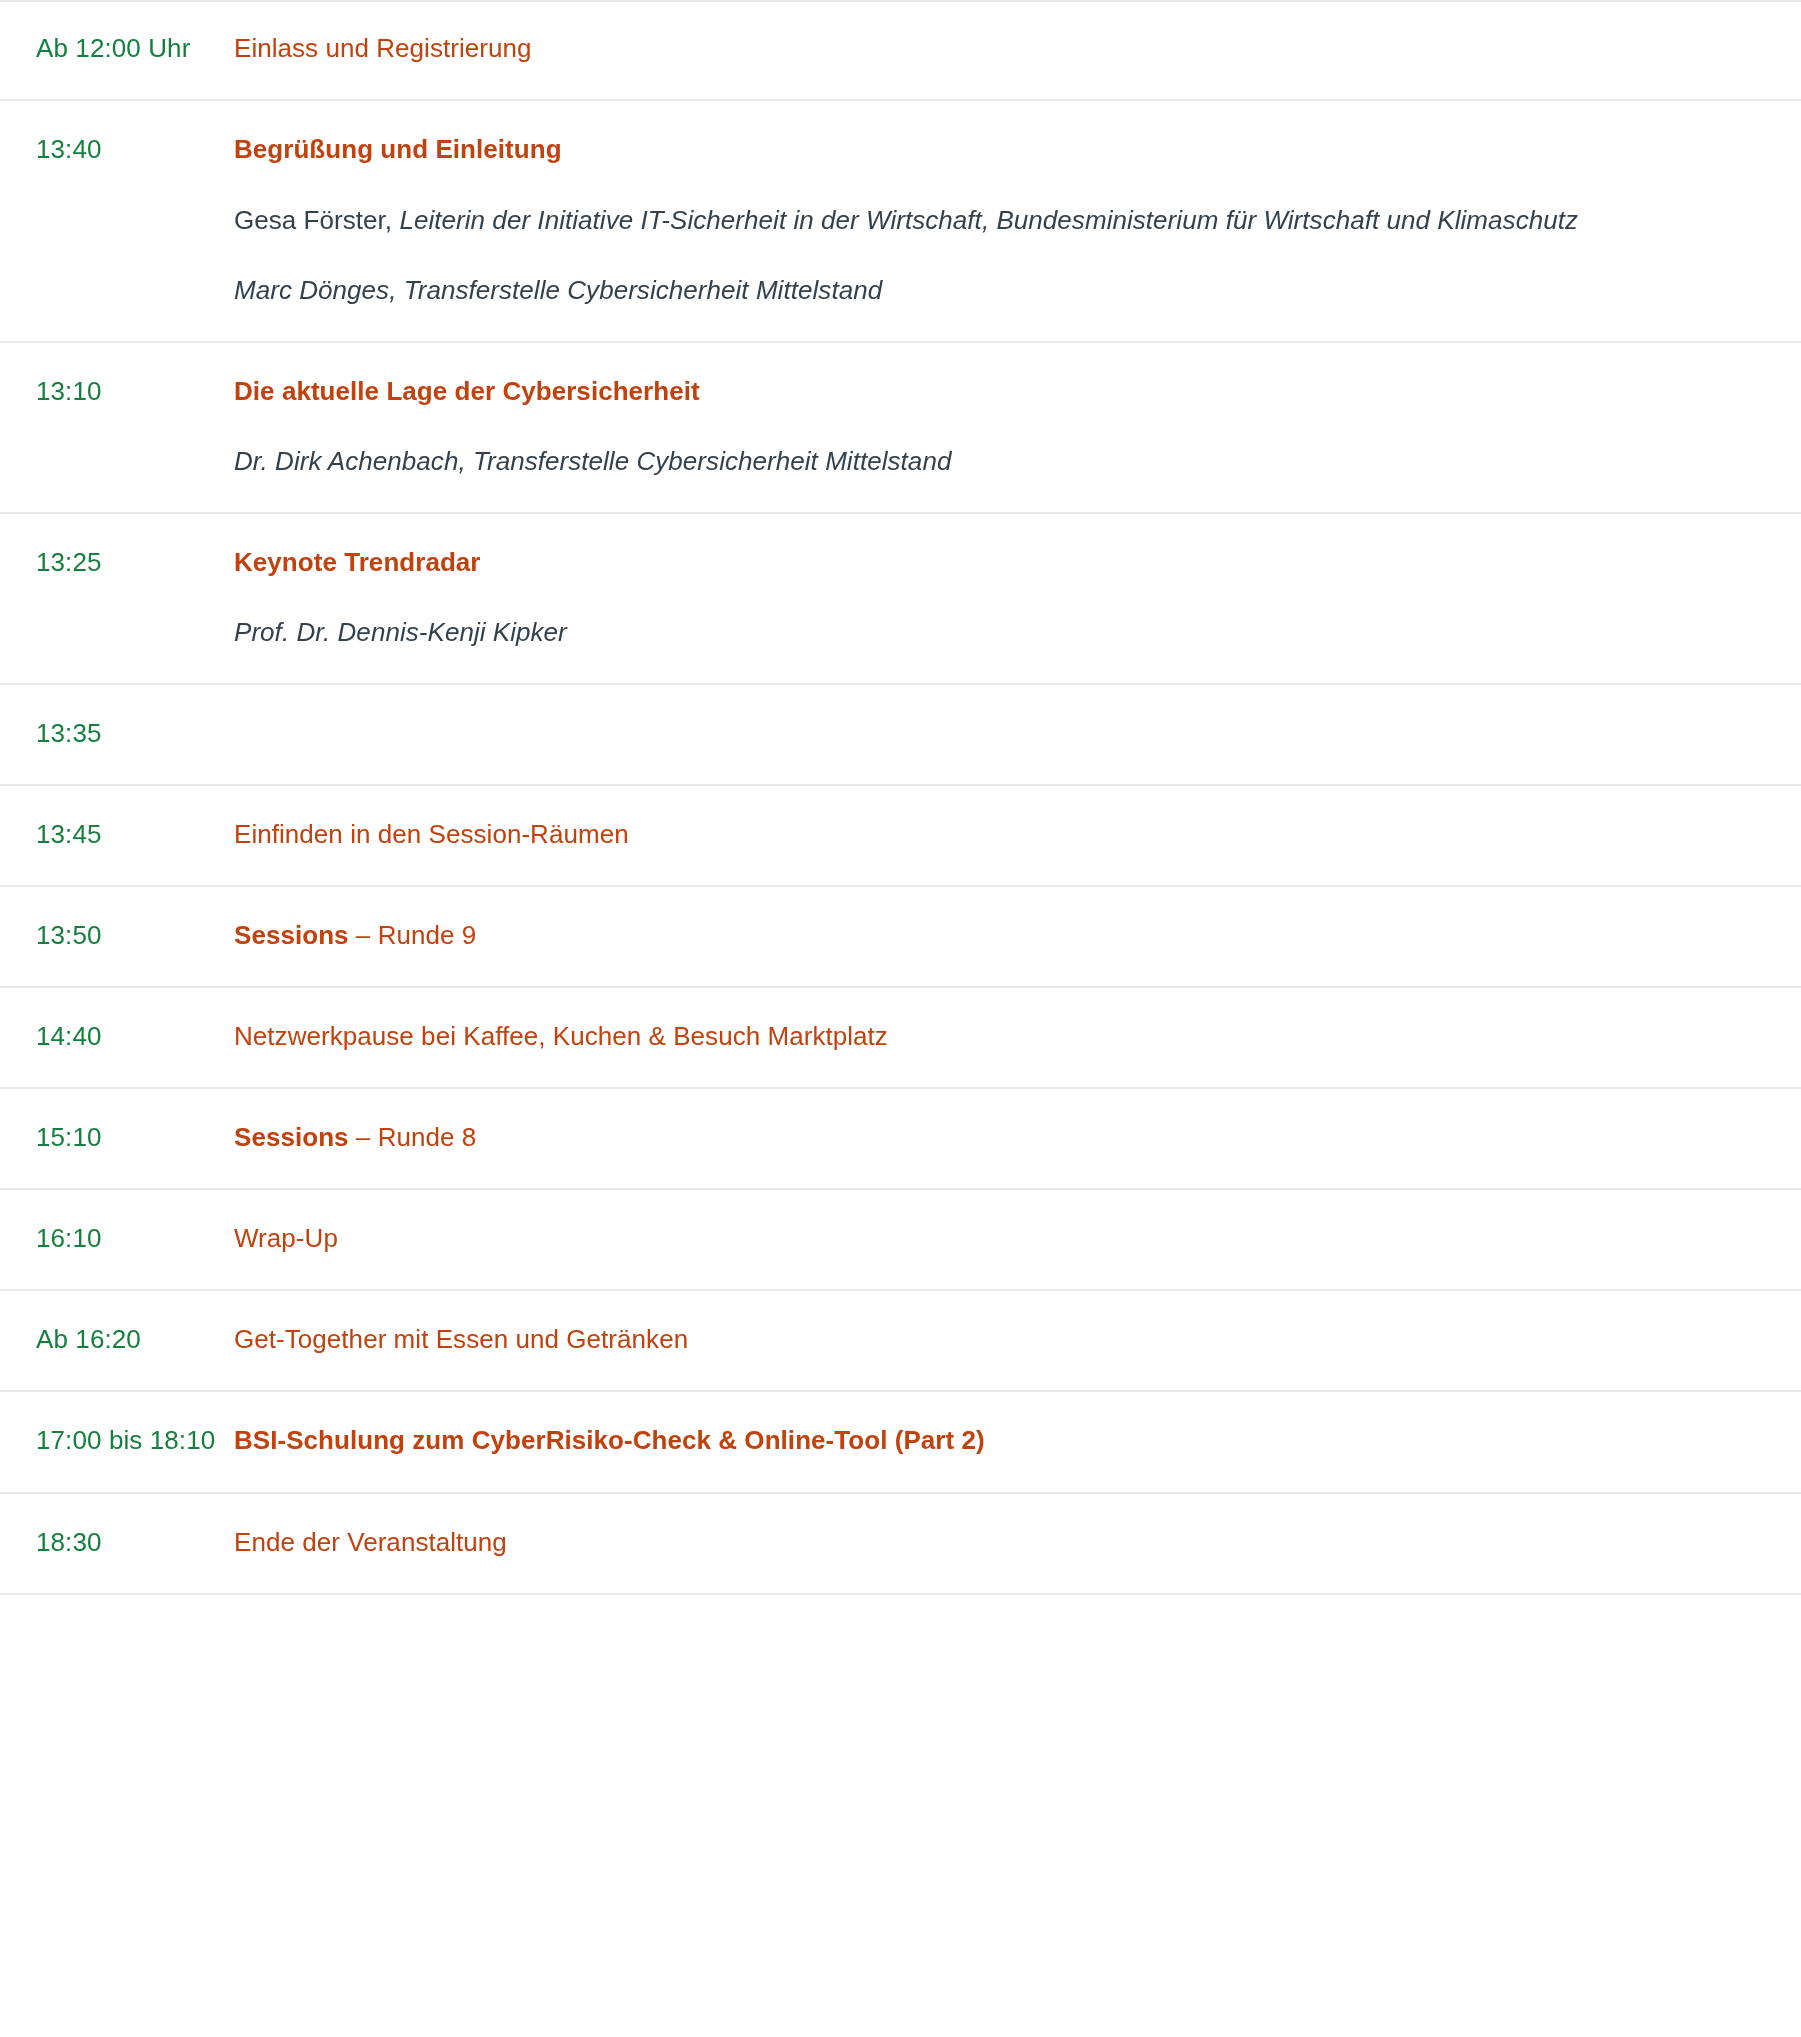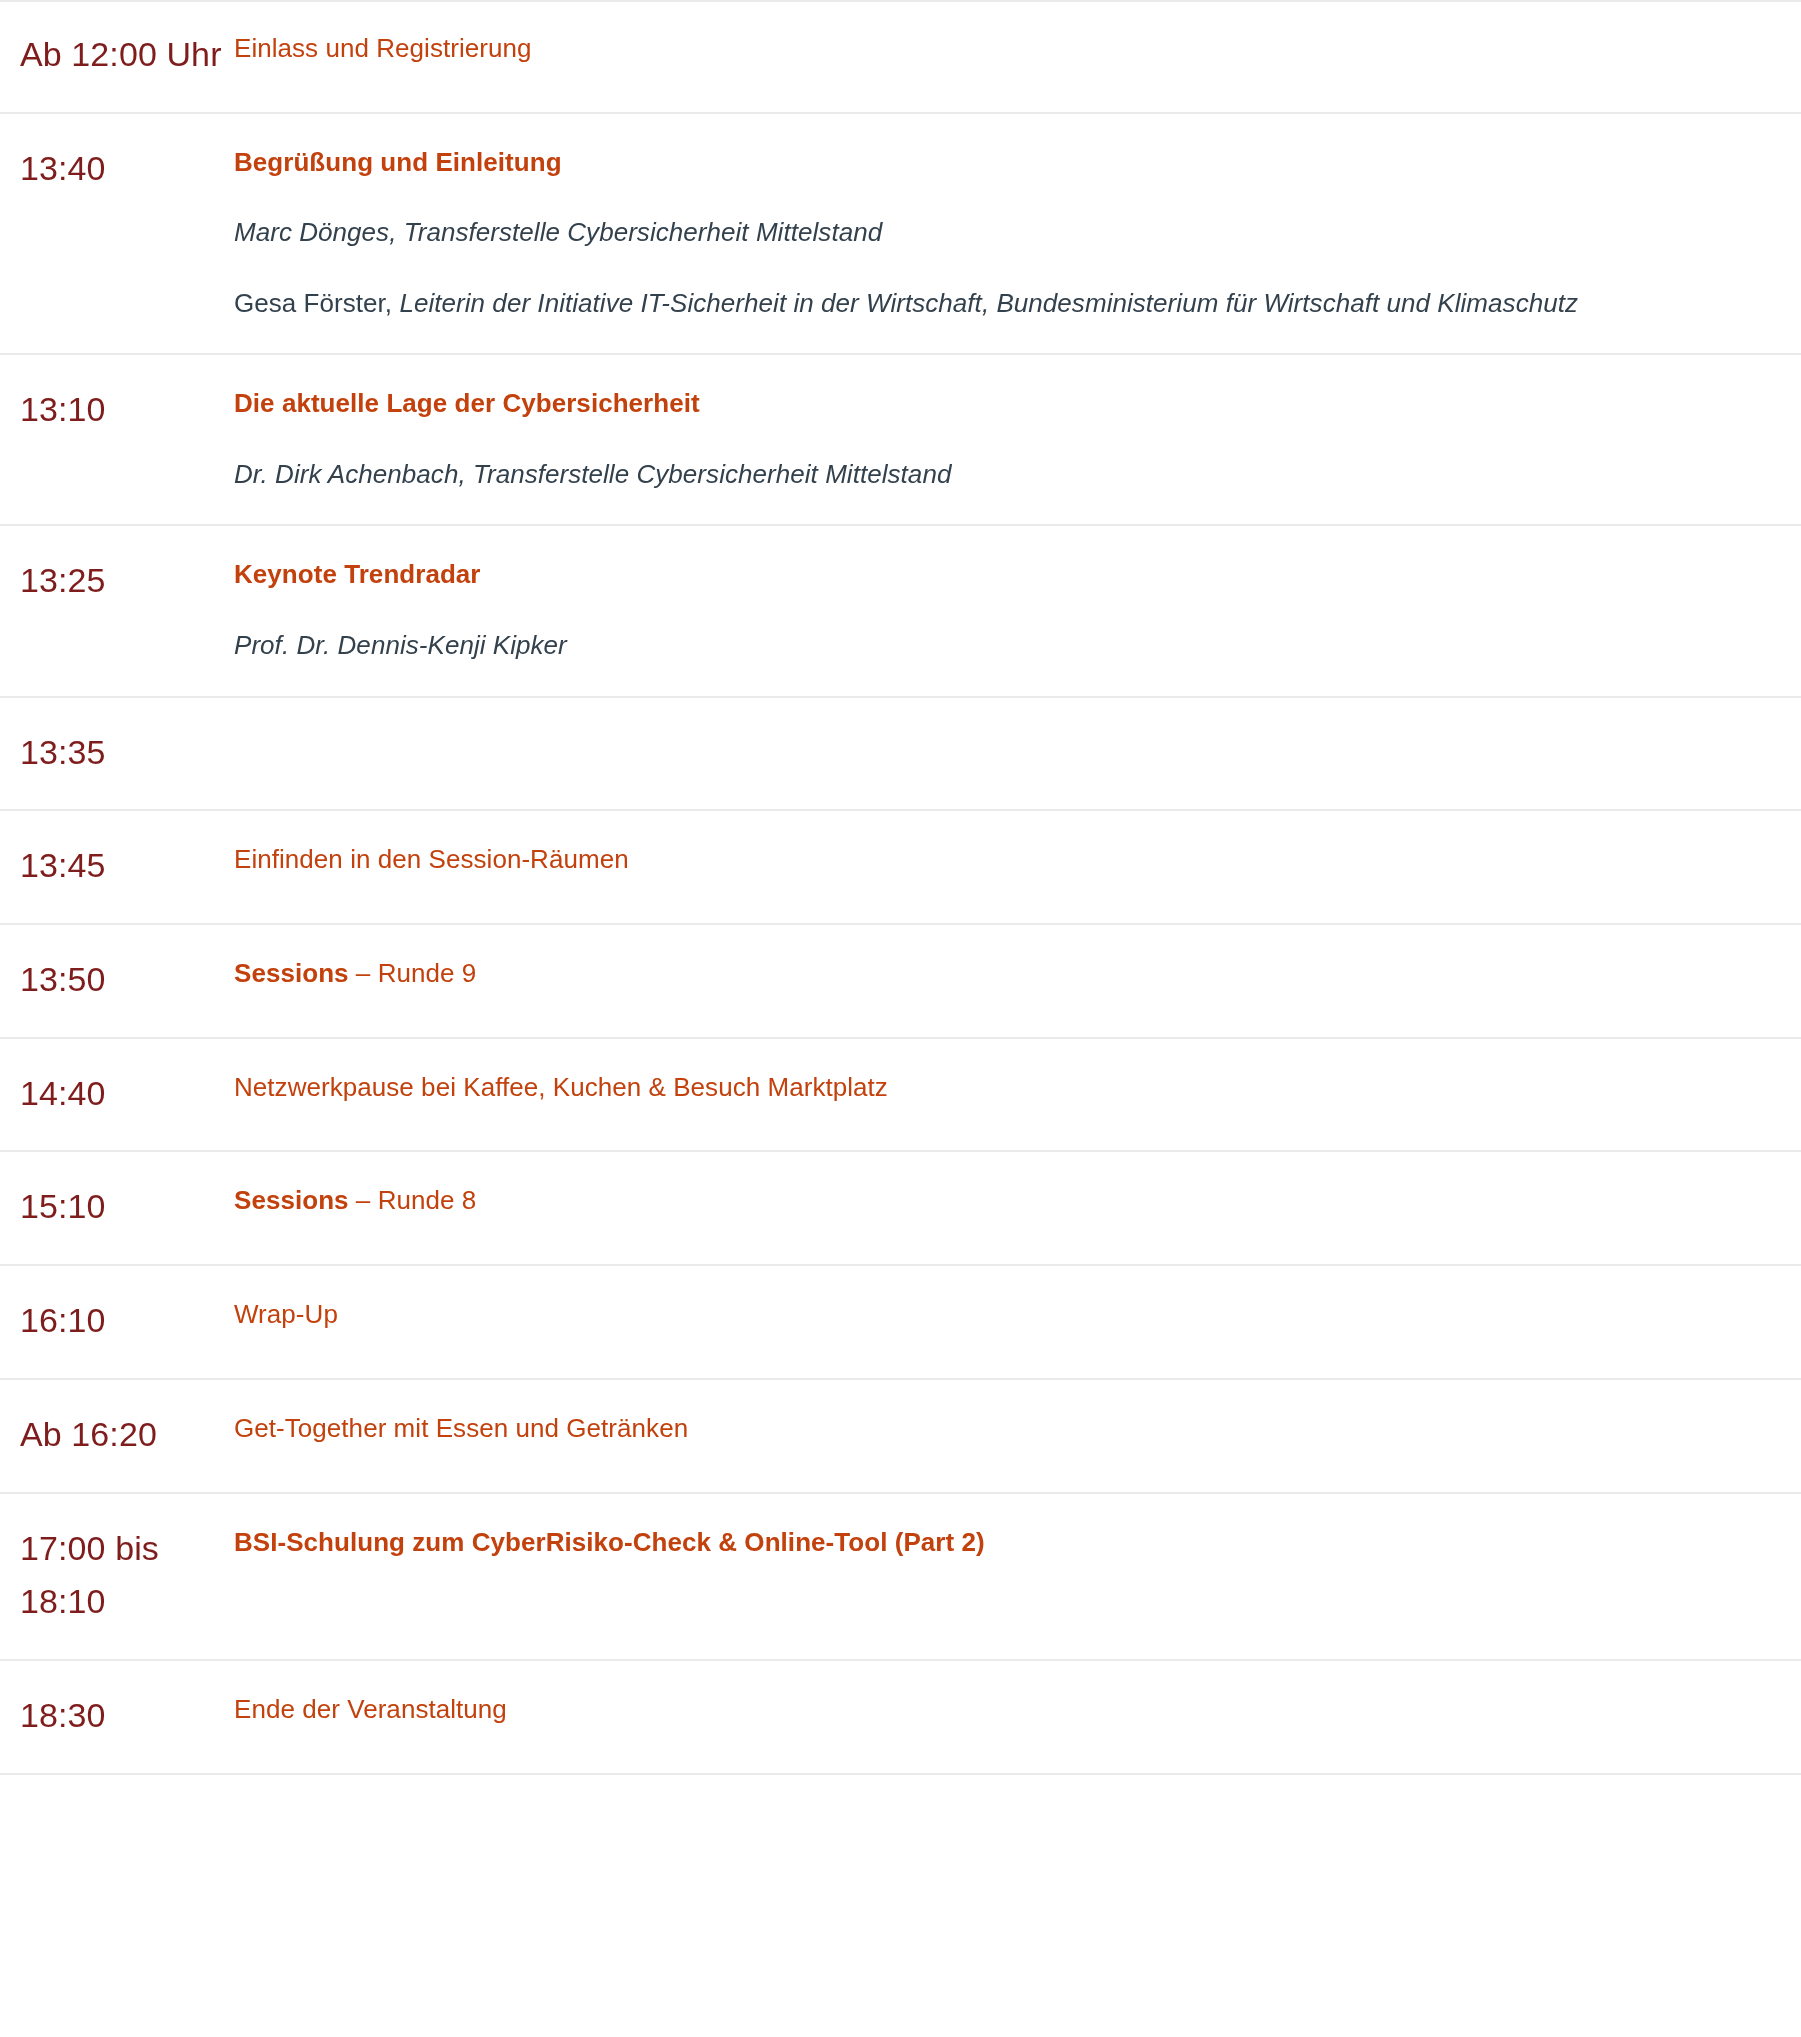--- a/index.html
+++ b/index.html
@@ -24,25 +24,25 @@
     border-bottom: 2px solid #e8eaec;
     padding: 28px 0 30px 0;
   }
   .agenda-row:first-child {
     border-top: 2px solid #e8eaec;
     padding-top: 26px;
   }
   .cell-time {
     width: 234px;
     flex: 0 0 234px;
-    padding-left: 20px;
+    padding-left: 36px;
     box-sizing: border-box;
-    font-size: 34px;
+    font-size: 26px;
     line-height: 1.58;
-    color: #7f1d1d;
+    color: #15803d;
     letter-spacing: 0.1px;
   }
   .cell-body {
     flex: 1 1 auto;
     padding-right: 69px;
     box-sizing: border-box;
   }
   .entry-title {
     font-size: 26px;
     line-height: 1.56;
@@ -80,22 +80,22 @@
     <div class="agenda-row">
       <div class="cell-time">Ab 12:00 Uhr</div>
       <div class="cell-body">
         <p class="entry-title"><span>Einlass und Registrierung</span></p>
       </div>
     </div>
     <div class="agenda-row">
       <div class="cell-time">13:40</div>
       <div class="cell-body">
         <p class="entry-title bold"><span>Begrüßung und Einleitung</span></p>
+        <p class="entry-sub"><span class="person">Gesa Förster, </span><span class="role">Leiterin der Initiative IT-Sicherheit in der Wirtschaft, Bundesministerium für Wirtschaft und Klimaschutz</span></p>
         <p class="entry-sub all-italic"><span class="role">Marc Dönges, Transferstelle Cybersicherheit Mittelstand</span></p>
-        <p class="entry-sub"><span class="person">Gesa Förster, </span><span class="role">Leiterin der Initiative IT-Sicherheit in der Wirtschaft, Bundesministerium für Wirtschaft und Klimaschutz</span></p>
       </div>
     </div>
     <div class="agenda-row">
       <div class="cell-time">13:10</div>
       <div class="cell-body">
         <p class="entry-title bold"><span>Die aktuelle Lage der Cybersicherheit</span></p>
         <p class="entry-sub all-italic"><span class="role">Dr. Dirk Achenbach, Transferstelle Cybersicherheit Mittelstand</span></p>
       </div>
     </div>
     <div class="agenda-row">

